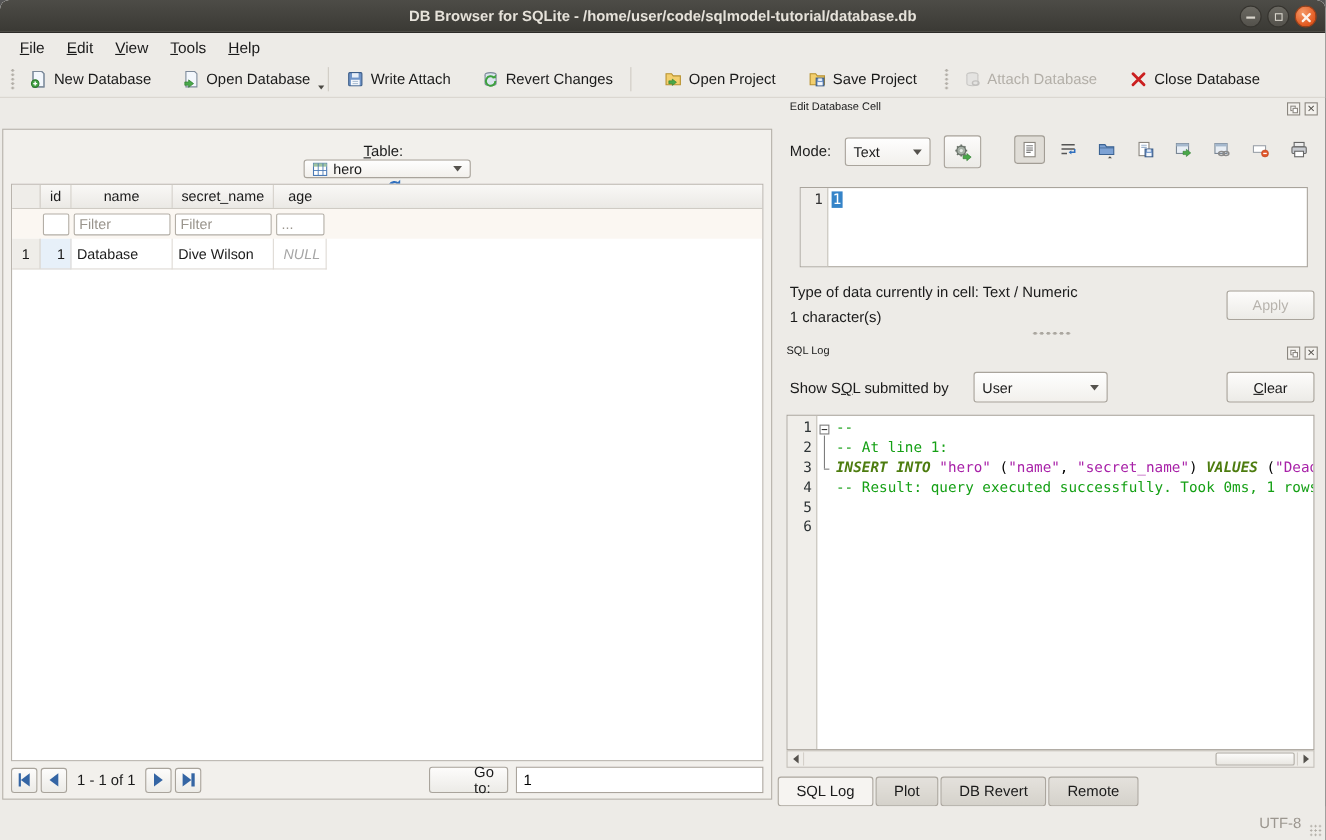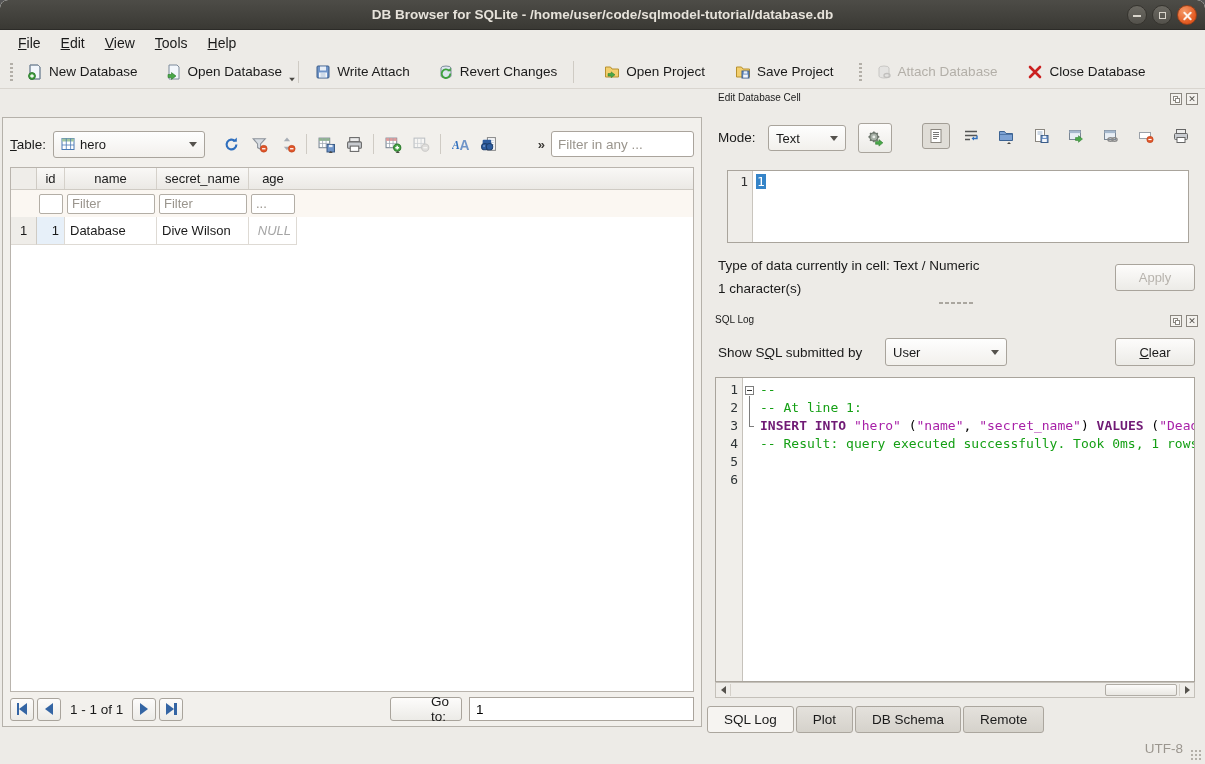--- a/index.html
+++ b/index.html
@@ -78,21 +78,21 @@
   .mtab {
     height:28px; line-height:26px; padding:0 15px; margin-right:1px;
     border:1px solid #b5b1aa; border-bottom:none; border-radius:4px 4px 0 0;
     background:linear-gradient(#ecebe7,#dcd9d3); font-size:13.5px; position:relative;
   }
   .mtab.active { background:#f2f0ec; height:29px; z-index:3; }
   .pane {
     position:absolute; left:2px; right:3px; top:28px; bottom:6px;
     border:1px solid #b5b1aa; background:#f2f0ec;
   }
-  .controls-row { position:absolute; top:12px; left:7px; right:7px; height:28px; display:flex; align-items:center; }
+  .controls-row { position:absolute; top:12px; left:7px; right:7px; height:28px; display:flex; align-items:center;flex-direction:column; }
   .table-label { margin-right:7px; font-size:13.5px; }
   .table-combo { width:152px; height:27px; }
   .ctl-sep { width:1px; height:20px; background:#cfcbc4; margin:0 5px; }
   .overflow-chevron { color:#3a3834; font-weight:bold; margin:0 6px 0 2px; font-size:13px; }
   .filter-any { width:143px; height:26px; border:1px solid #aaa49c; border-radius:3px; background:#fff; padding:0 6px; font-size:13.5px;
     font-family:"Liberation Sans","DejaVu Sans",sans-serif; color:#222; }
   .filter-any::placeholder, .fcell input::placeholder { color:#9a958d; }
   
   .grid { position:absolute; left:7px; right:7px; top:49px; bottom:34px; background:#fff; border:1px solid #b9b4ad; overflow:hidden; }
   .grow { display:flex; }
@@ -144,21 +144,21 @@
   .log-gutter { width:27px; background:#f0eeea; border-right:1px solid #c6c2bb; padding:3px 4px 0 0; text-align:right;
     font-family:"DejaVu Sans Mono",monospace; font-size:13px; color:#2e3436; line-height:18px; }
   .fold-col { width:15px; position:relative; }
   .fold-box { position:absolute; left:2px; top:8px; width:9px; height:9px; border:1px solid #7d7d7d; background:#fff; }
   .fold-box::after { content:""; position:absolute; left:1px; top:3px; width:5px; height:1px; background:#333; }
   .fold-vline { position:absolute; left:6px; top:18px; width:1px; height:30px; background:#7d7d7d; }
   .fold-corner { position:absolute; left:6px; top:48px; width:5px; height:1px; background:#7d7d7d; }
   .log-code { flex:1; padding:3px 0 0 2px; font-family:"DejaVu Sans Mono",monospace; font-size:13px; line-height:18px; overflow:hidden; }
   .log-line { height:18px; white-space:pre; }
   .seg-comment { color:#15a015; }
-  .seg-keyword { color:#701a75; font-weight:bold; }
+  .seg-keyword { color:#4d7c0f; font-weight:bold;font-style:italic; }
   .seg-identifier { color:#a821a8; }
   .seg-plain { color:#000; }
   .hscroll { position:absolute; left:8px; right:10px; top:593px; height:16px; border:1px solid #c4c0b9; background:#efede9; }
   .hs-arrow { position:absolute; top:1px; width:15px; height:12px; display:flex; align-items:center; justify-content:center; }
   .hs-arrow .t { width:0; height:0; border-top:4px solid transparent; border-bottom:4px solid transparent; }
   .hs-arrow.left { left:0; border-right:1px solid #d4d0c9; } .hs-arrow.left .t { border-right:5px solid #55524d; }
   .hs-arrow.right { right:0; border-left:1px solid #d4d0c9; } .hs-arrow.right .t { border-left:5px solid #55524d; }
   .hs-thumb { position:absolute; right:17px; top:1px; width:72px; height:12px; border:1px solid #b0aca5; border-radius:2px;
     background:linear-gradient(#fcfbfa,#e9e7e2); }
   
@@ -561,21 +561,21 @@
           </div>
         <div class="hs-thumb"></div>
         <div class="hs-arrow right">
             <span class="t"></span>
           </div>
       </div>
 
       <div class="bottom-tabs">
         <div class="btab active">SQL Log</div>
         <div class="btab">Plot</div>
-        <div class="btab">DB Schema</div>
+        <div class="btab">DB Revert</div>
         <div class="btab">Remote</div>
       </div>
     </div>
   </div>
 
   <div class="statusbar">
     <span class="encoding">UTF-8</span>
     <div class="grip"></div>
   </div>
 

